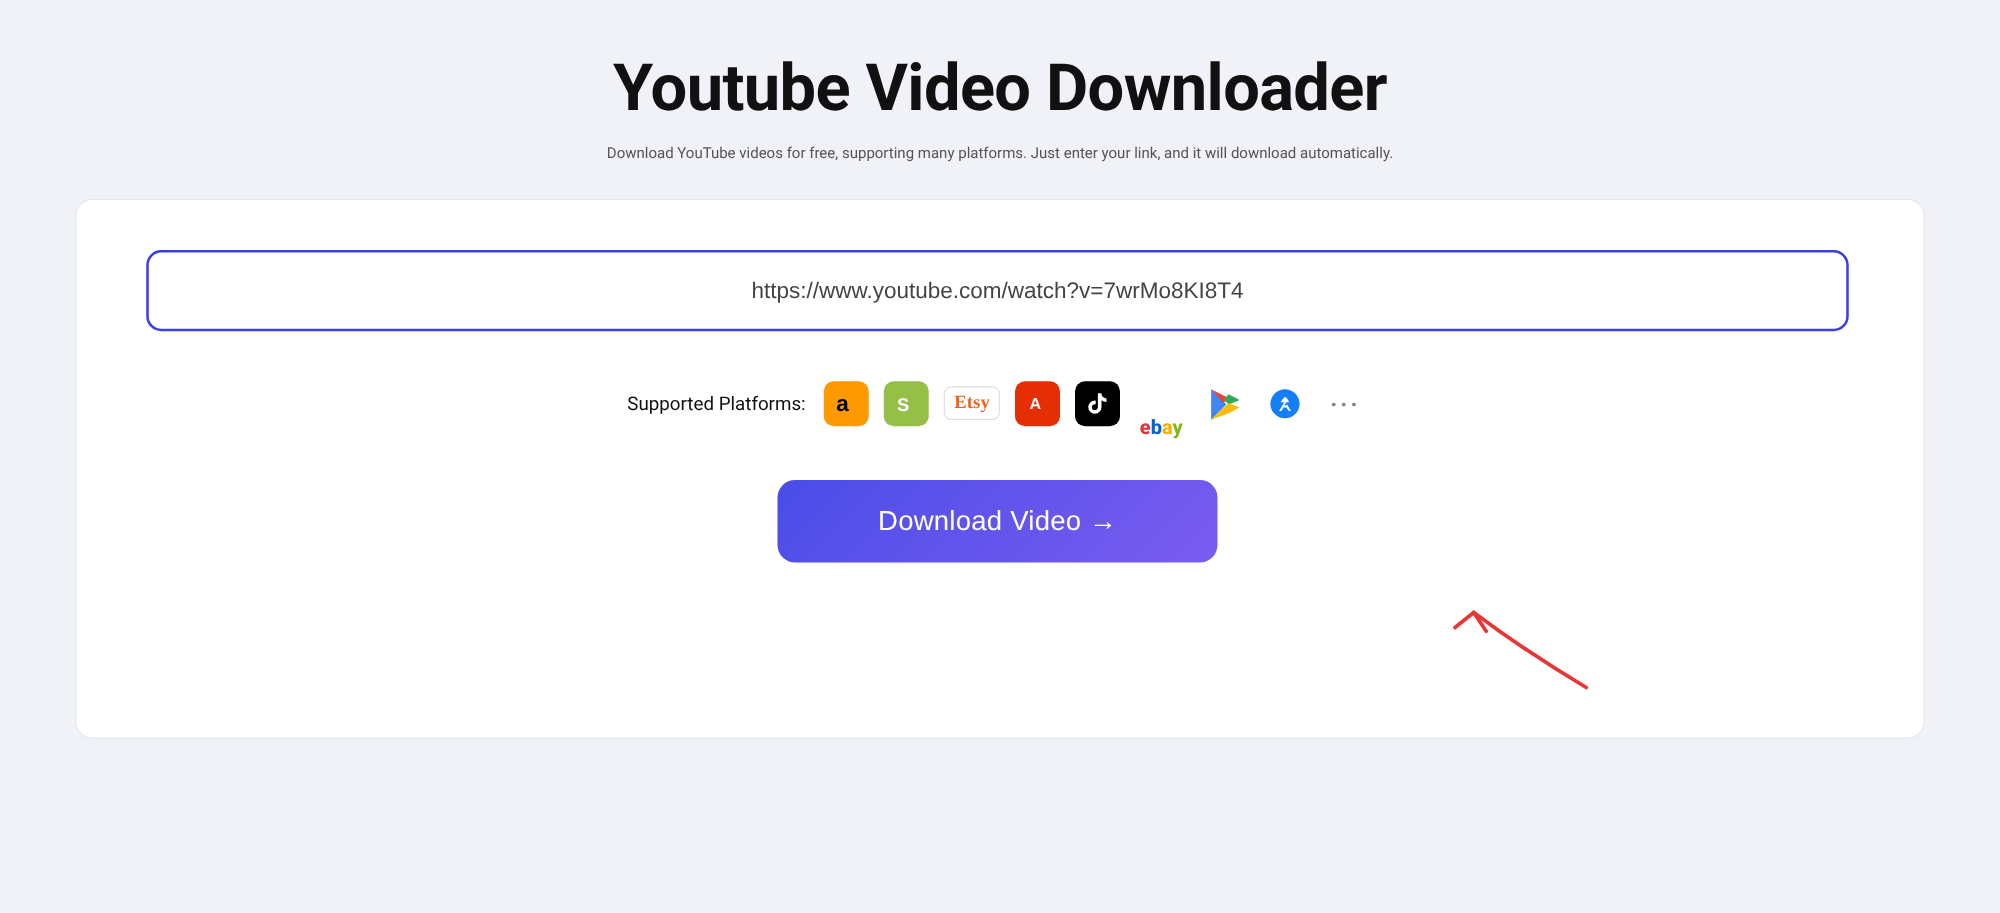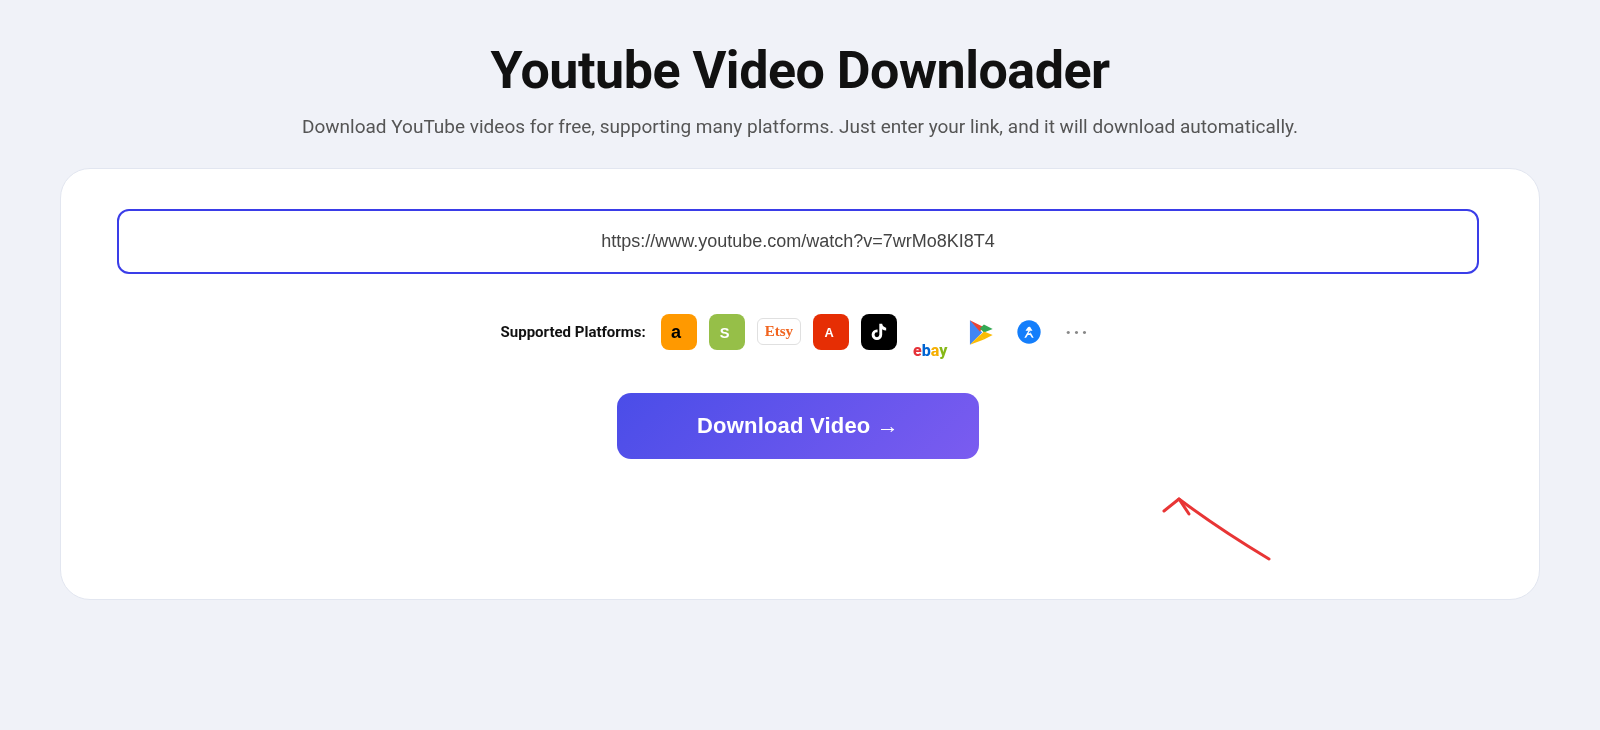--- a/index.html
+++ b/index.html
@@ -23,28 +23,28 @@
 
     .page-title {
       font-size: 52px;
       font-weight: 700;
       color: #111;
       margin-bottom: 14px;
       letter-spacing: -0.5px;
     }
 
     .page-subtitle {
-      font-size: 19px;
+      font-size: 12px;
       color: #555;
       margin-bottom: 30px;
     }
 
     .main-card {
       background: #fff;
-      border-radius: 30px;
+      border-radius: 14px;
       border: 1.5px solid #e2e6f0;
       width: 1480px;
       padding: 40px 60px 50px 56px;
       display: flex;
       flex-direction: column;
       align-items: center;
       position: relative;
     }
 
     .url-input {
@@ -62,21 +62,21 @@
 
     .platforms-row {
       display: flex;
       align-items: center;
       gap: 12px;
       margin-bottom: 32px;
     }
 
     .platforms-label {
       font-size: 15px;
-      font-weight: 700;
+      font-weight: 400;
       color: #111;
       margin-right: 3px;
     }
 
     .platform-icon {
       width: 36px;
       height: 36px;
       border-radius: 8px;
       display: flex;
       align-items: center;
@@ -89,21 +89,21 @@
 
     .icon-amazon { background: #ff9900; color: #000; font-size: 22px; }
 
     .download-btn {
       background: linear-gradient(135deg, #4a4de8 0%, #7b5cf0 100%);
       color: #fff;
       border: none;
       border-radius: 14px;
       padding: 20px 80px;
       font-size: 22px;
-      font-weight: 700;
+      font-weight: 400;
       cursor: pointer;
       letter-spacing: 0.2px;
       margin-bottom: 10px;
     }
 
     .arrow-container {
       position: relative;
       width: 100%;
       height: 80px;
     }

